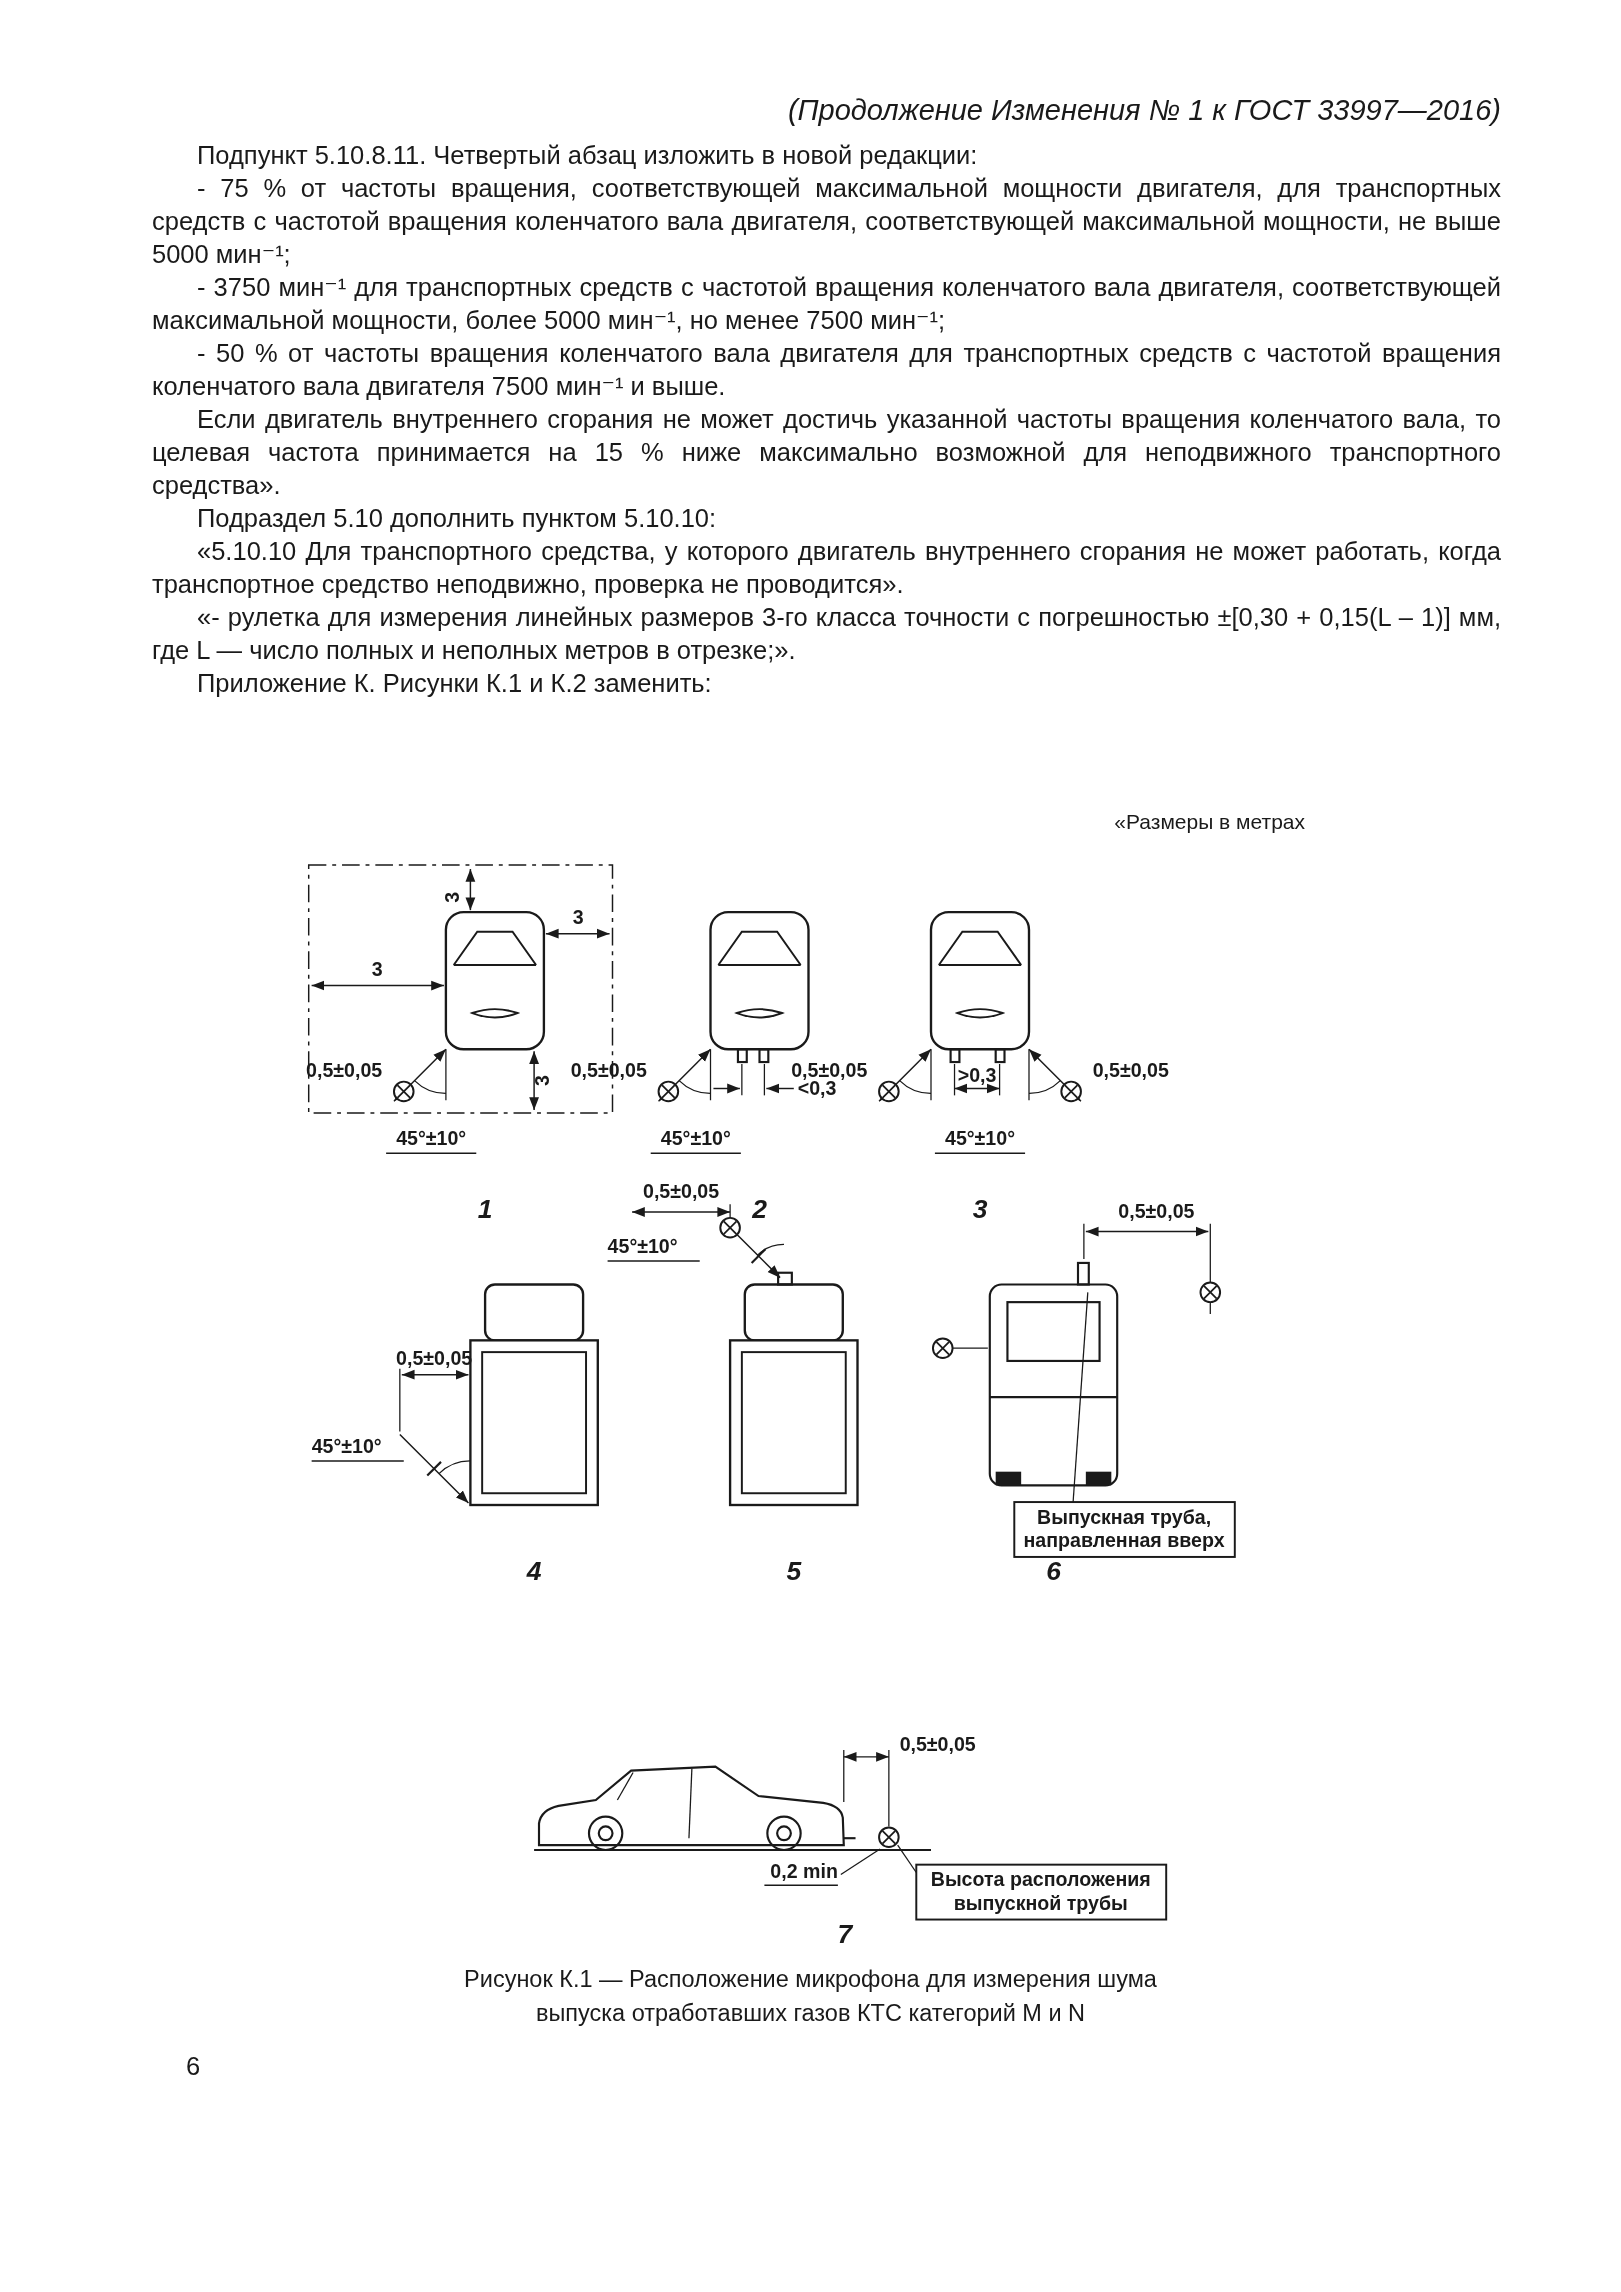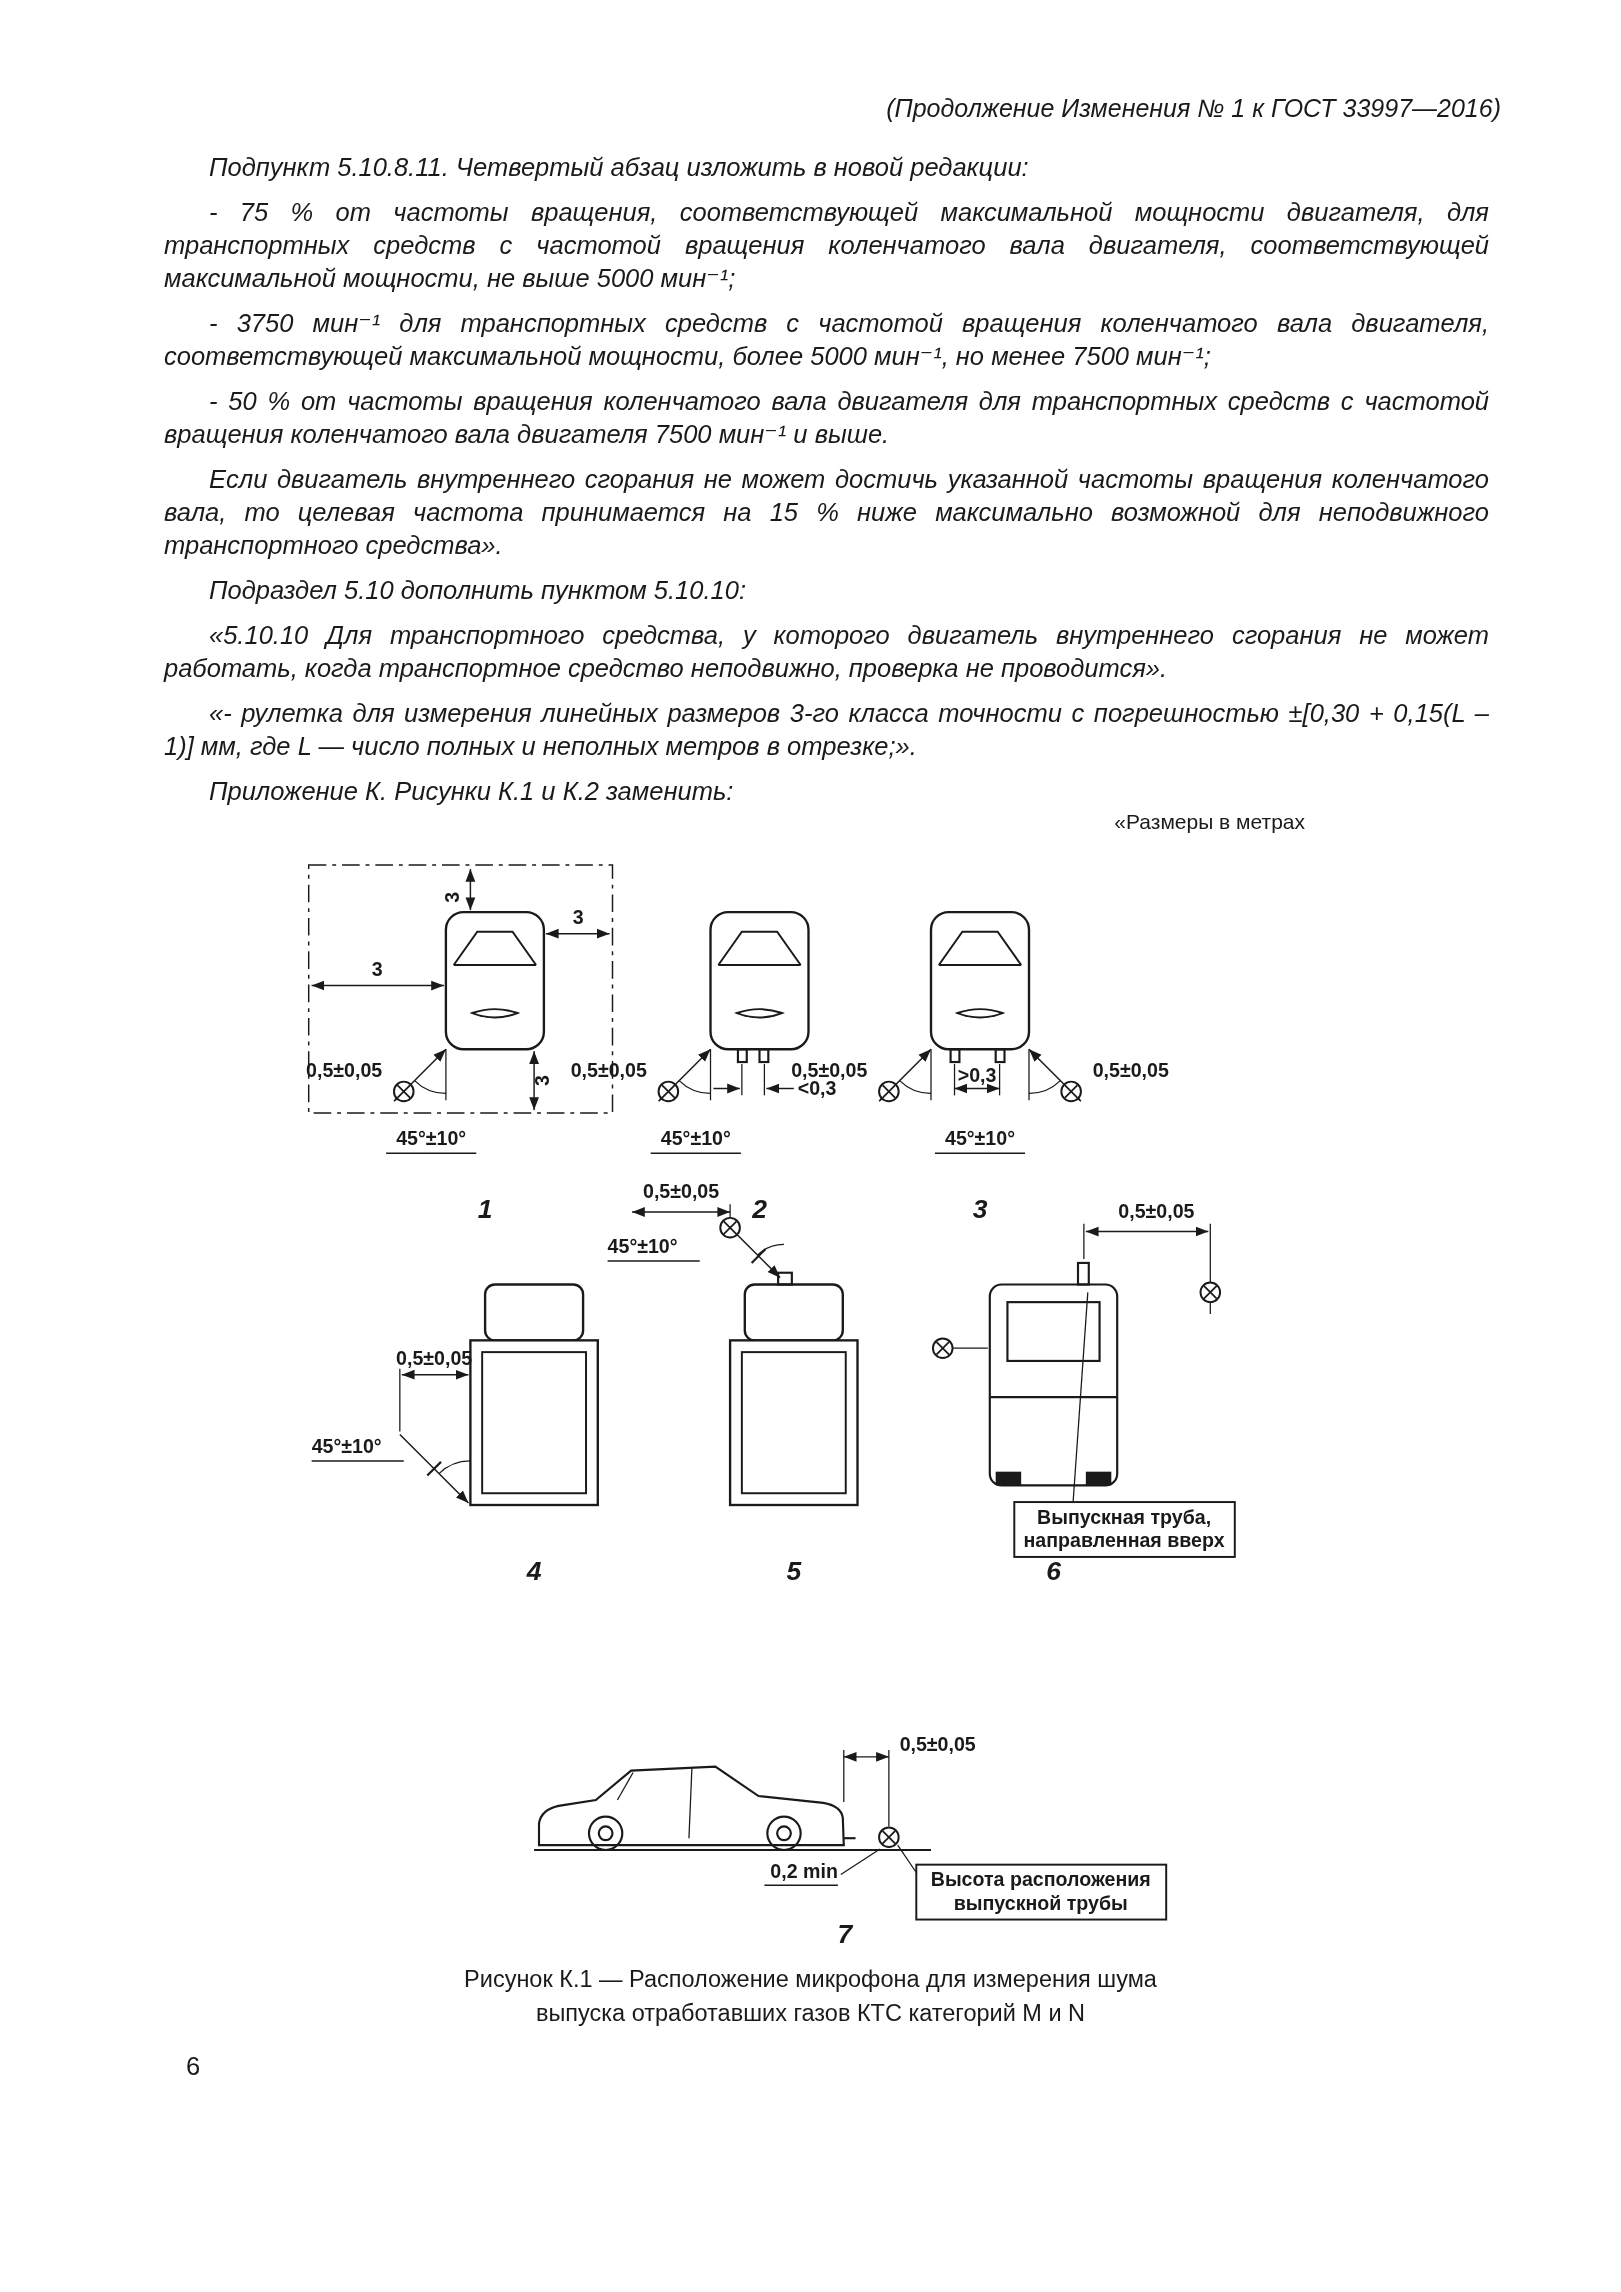--- a/index.html
+++ b/index.html
@@ -4,27 +4,27 @@
 <style>
   html,body{margin:0;padding:0;}
   body{
     width:1621px;height:2293px;background:#ffffff;
     font-family:"Liberation Sans","DejaVu Sans",sans-serif;
     color:#1a1a1a;position:relative;overflow:hidden;
   }
   .page{position:absolute;inset:0;}
   .doc-header{
     position:absolute;left:152px;top:94px;width:1349px;
-    text-align:right;font-style:italic;font-size:25px;
+    text-align:right;font-style:italic;font-size:29px;
   }
   .text-block{
     position:absolute;left:152px;top:139px;width:1349px;
     font-size:25.5px;line-height:33px;text-align:justify;
   }
-  .text-block p{margin:12px;text-indent:45px;font-style:italic;}
+  .text-block p{margin:0;text-indent:45px;}
   .units-note{
     position:absolute;left:882px;top:810px;width:423px;
     text-align:right;font-size:21px;
   }
   .figure-svg{position:absolute;left:147px;top:853px;}
   .caption{
     position:absolute;left:0;top:1962px;width:1621px;
     text-align:center;font-size:23.5px;line-height:34px;
   }
   .page-number{position:absolute;left:186px;top:2052px;font-size:25.5px;}

